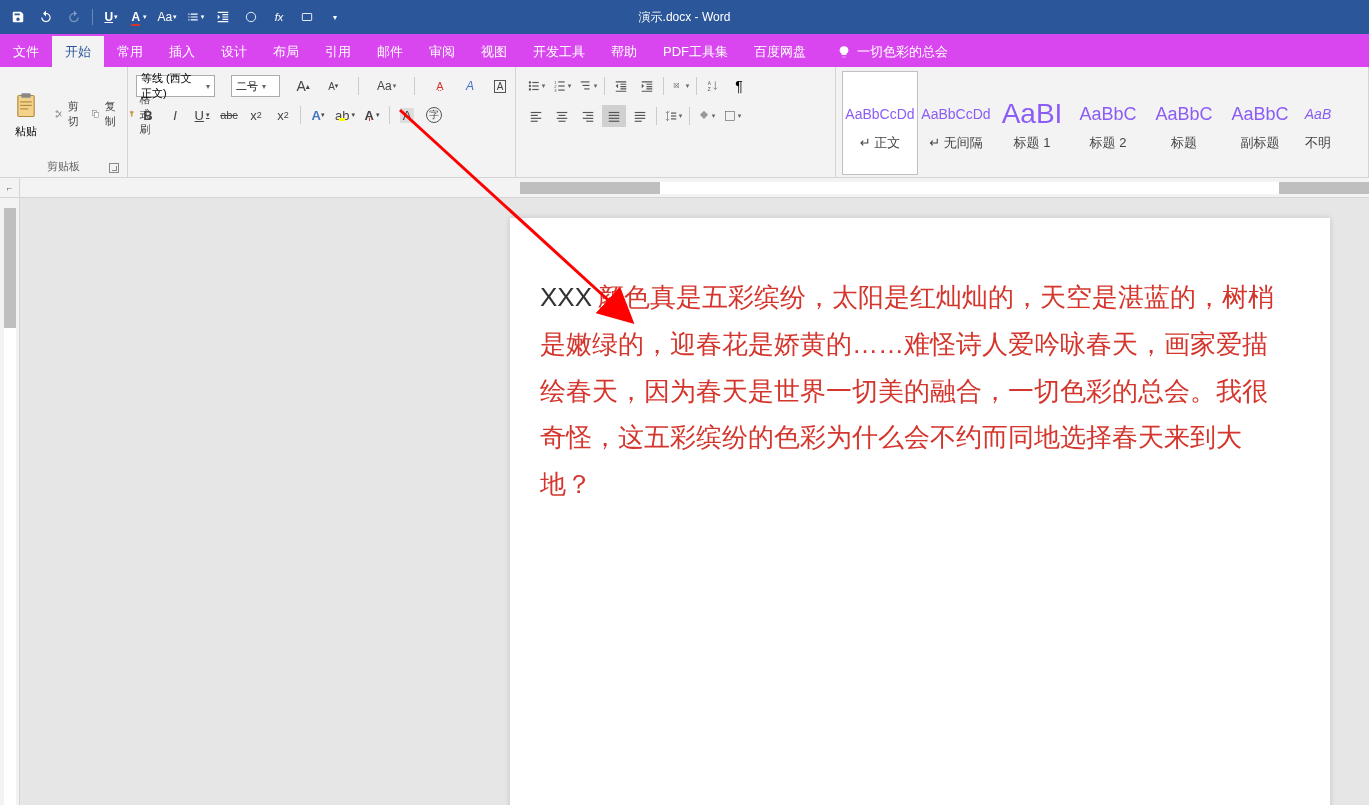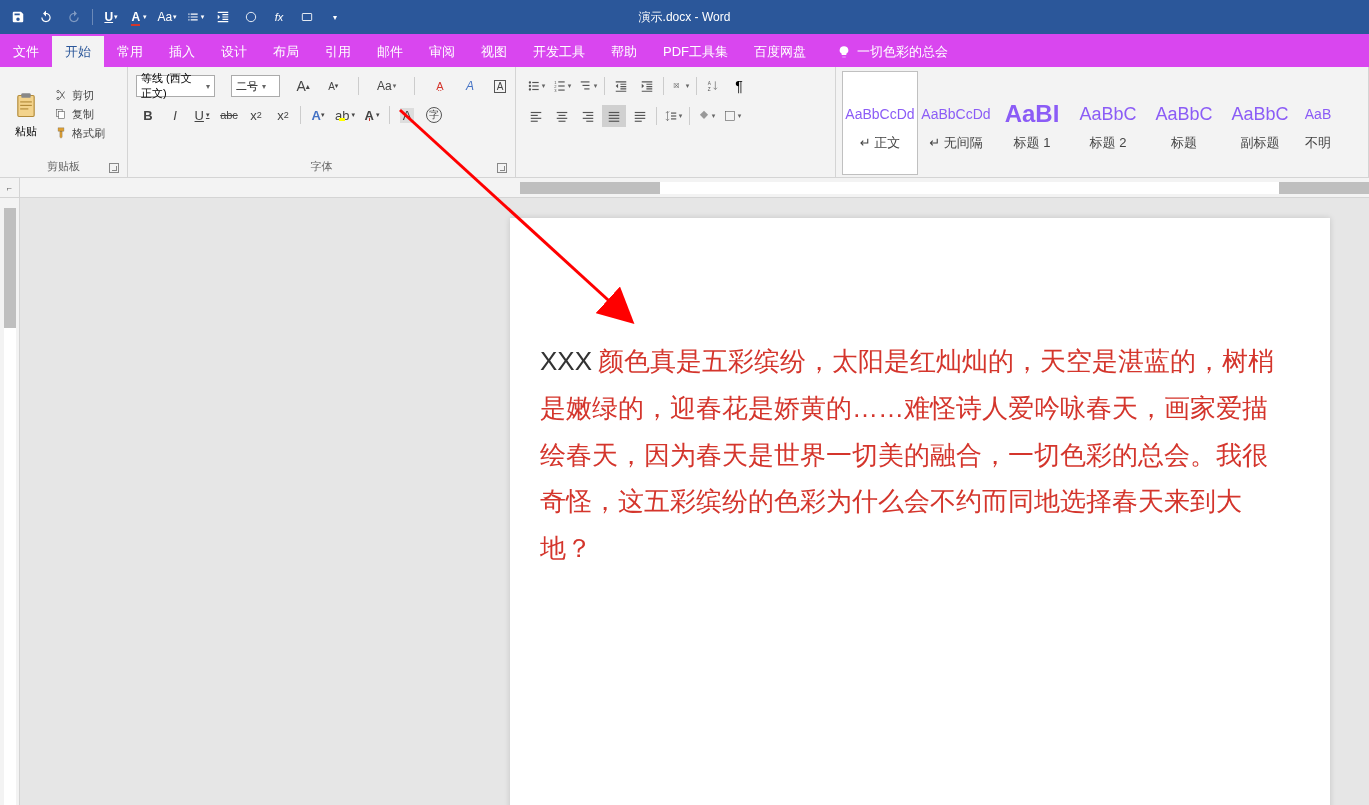--- a/index.html
+++ b/index.html
@@ -24,21 +24,21 @@
 .group { border-right:1px solid #d4d4d4; padding:4px 6px 2px; display:flex; flex-direction:column; justify-content:space-between; }
 .group-body { flex:1; display:flex; }
 .group-label { text-align:center; font-size:11px; color:#666; padding:2px 0 1px; position:relative; }
 .group-label .dlg { position:absolute; right:2px; bottom:2px; width:10px; height:10px; border:1px solid #888; }
 .group-label .dlg::after { content:""; position:absolute; right:1px; bottom:1px; width:4px; height:4px; border-right:1px solid #888; border-bottom:1px solid #888; }
 
 
 .clip-left { display:flex; flex-direction:column; align-items:center; justify-content:center; padding:4px 6px; }
 .clip-left svg { width:28px; height:32px; }
 .clip-left .lbl { font-size:11px; margin-top:2px; }
-.clip-right { display:flex; flex-direction:column; justify-content:center; margin-left:4px; }
+.clip-right { display:flex; flex-direction:row; justify-content:center; margin-left:4px; }
 .clip-item { display:flex; align-items:center; font-size:11px; color:#444; padding:2px 4px; cursor:pointer; }
 .clip-item svg { width:14px; height:14px; margin-right:4px; fill:#555; }
 
 
 .font-row1 { display:flex; align-items:center; gap:16px; padding:4px 2px; }
 .combo { background:#fff; border:1px solid #ababab; height:22px; display:flex; align-items:center; font-size:11px; padding:0 4px; }
 .combo .dd { margin-left:4px; font-size:8px; color:#666; }
 .fbtn { width:22px; height:22px; display:flex; align-items:center; justify-content:center; font-size:12px; color:#444; cursor:pointer; }
 .fbtn .dd { font-size:7px; margin-left:1px; color:#666; }
 .font-row2 { display:flex; align-items:center; gap:3px; padding:2px; }
@@ -54,38 +54,38 @@
 .para-row { display:flex; align-items:center; gap:2px; padding:4px 2px; }
 .pbtn { width:24px; height:22px; display:flex; align-items:center; justify-content:center; cursor:pointer; }
 .pbtn svg { width:14px; height:14px; fill:#555; }
 .pbtn .dd { font-size:7px; margin-left:1px; color:#666; }
 
 
 .styles-body { display:flex; align-items:stretch; }
 .style-item { width:76px; border:1px solid transparent; display:flex; flex-direction:column; align-items:center; justify-content:center; padding:2px; cursor:pointer; }
 .style-item.sel { border:1px solid #c0c0c0; background:#fff; }
 .style-prev { font-size:14px; color:#8b5cf6; height:40px; display:flex; align-items:center; }
-.style-prev.big { font-size:24px; font-weight:bold; }
+.style-prev.big { font-size:28px; font-weight:normal; }
 .style-prev.med { font-size:18px; }
 .style-name { font-size:13px; color:#444; }
 
 
 .docarea { position:absolute; top:178px; left:0; right:0; bottom:0; display:flex; }
 .vruler { width:20px; background:#f3f3f3; border-right:1px solid #d4d4d4; position:relative; }
 .vruler-track { position:absolute; top:30px; bottom:0; left:4px; width:12px; background:#fff; }
 .vruler-dark { position:absolute; top:30px; left:4px; width:12px; height:120px; background:#bfbfbf; }
 .hruler-wrap { position:absolute; top:178px; left:20px; right:0; height:20px; background:#f3f3f3; border-bottom:1px solid #d4d4d4; }
 .hruler { position:absolute; left:500px; right:0; top:4px; height:12px; background:#fff; }
 .hruler-dark1 { position:absolute; left:500px; width:140px; top:4px; height:12px; background:#bfbfbf; }
 .hruler-dark2 { position:absolute; right:0; width:90px; top:4px; height:12px; background:#bfbfbf; }
 .ruler-corner { position:absolute; top:178px; left:0; width:20px; height:20px; background:#f3f3f3; border-right:1px solid #d4d4d4; border-bottom:1px solid #d4d4d4; z-index:2; display:flex; align-items:center; justify-content:center; font-size:9px; color:#666;}
 
 .canvas { position:absolute; top:198px; left:20px; right:0; bottom:0; background:#e6e6e6; overflow:hidden; }
 .page { position:absolute; left:490px; top:20px; width:820px; background:#fff; min-height:900px; box-shadow:0 0 6px rgba(0,0,0,.15); }
-.page-margin { padding:120px 50px 40px 30px; }
+.page-margin { padding:56px 50px 40px 30px; }
 .doc-text { font-size:26px; line-height:1.8; }
 .doc-text .xxx { color:#333; font-family:"Arial"; margin-right:6px; }
 .doc-text .red { color:#d4352c; }
 
 
 .arrow { position:absolute; z-index:50; pointer-events:none; }
 
 </style>
 </head>
 <body>
@@ -275,21 +275,20 @@
           </div>
         <div class="vsep"></div>
         <div class="fbtn2">
             <span style="background:#ddd;padding:0 3px">A</span>
           </div>
         <div class="fbtn2">
             <span style="border:1px solid #555;border-radius:50%;width:16px;height:16px;display:flex;align-items:center;justify-content:center;font-size:10px">字</span>
           </div>
       </div>
     </div>
-    <div class="group-label"><span>字体</span><span class="dlg"></span></div>
   </div>
 
   <div class="group" style="width:320px">
     <div style="display:flex;flex-direction:column">
       <div class="para-row">
         <div class="pbtn">
             <svg viewBox="0 0 24 24">
               <circle cx="5" cy="6" r="2"></circle>
               <rect x="9" y="5" width="11" height="2"></rect>
               <circle cx="5" cy="12" r="2"></circle>
@@ -436,21 +435,21 @@
         </div>
       <div class="style-item">
           <div class="style-prev med">AaBbC</div>
           <div class="style-name">标题</div>
         </div>
       <div class="style-item">
           <div class="style-prev med">AaBbC</div>
           <div class="style-name">副标题</div>
         </div>
       <div class="style-item" style="width:40px;overflow:hidden">
-          <div class="style-prev" style="">AaB</div>
+          <div class="style-prev" style="font-style:italic">AaB</div>
           <div class="style-name">不明</div>
         </div>
     </div>
   </div>
 </div>
 
 <div class="ruler-corner">⌐</div>
 
 <div class="hruler-wrap">
   <div class="hruler"></div>

